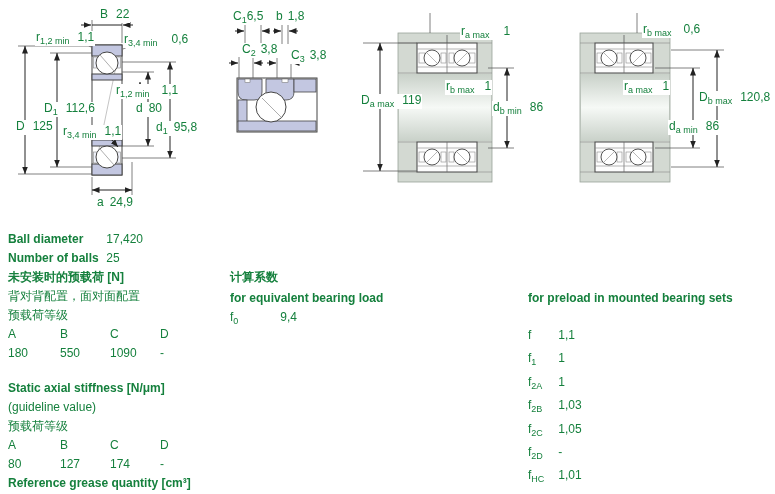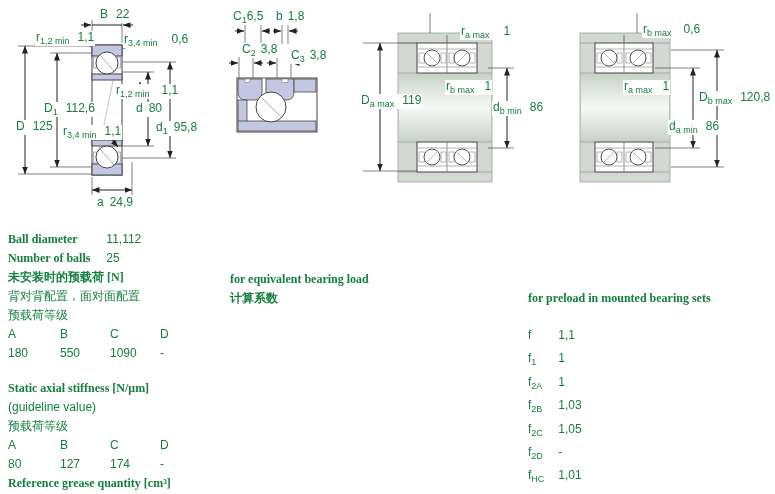--- a/index.html
+++ b/index.html
@@ -4,21 +4,21 @@
 <style>
   html,body{margin:0;padding:0;background:#fff;}
   .canvas{position:relative;width:775px;height:494px;background:#fff;overflow:hidden;
           font-family:"Liberation Sans",sans-serif;color:#15803d;}
   .drawing{position:absolute;}
   .drawing svg{display:block;}
   .dim{position:absolute;font-size:12px;line-height:13px;white-space:nowrap;background:#fff;padding:0 1px;}
   .dim sub{font-size:9px;line-height:1;}
   .dim .val{margin-left:8px;}
   .col{position:absolute;font-size:12px;line-height:19px;}
-  .b{font-weight:bold;font-family:Liberation Serif, serif;}
+  .b{font-weight:bold;}
   .speclbl{display:inline-block;width:95px;}
   .grid4{display:grid;grid-template-columns:52px 50px 50px 30px;}
   .flbl{display:inline-block;width:27px;}
   .f0lbl{display:inline-block;width:47px;}
   .greflbl{display:inline-block;width:47px;}
   sub{font-size:9px;}
 </style>
 </head>
 <body>
 
@@ -256,21 +256,21 @@
     </svg>
     <span class="dim" style="left:67px;top:23px"><span>r</span><sub>b max</sub><span class="val" style="margin-left:12px">0,6</span></span>
     <span class="dim" style="left:48px;top:80px"><span>r</span><sub>a max</sub><span class="val" style="margin-left:10px">1</span></span>
     <span class="dim" style="left:123px;top:91px"><span>D</span><sub>b max</sub><span class="val">120,8</span></span>
     <span class="dim" style="left:93px;top:120px"><span>d</span><sub>a min</sub><span class="val">86</span></span>
   </div>
 
   <div class="col" style="left:8px;top:230px;width:220px">
     <div>
       <span class="speclbl b">Ball diameter</span>
-      <span>11,112</span>
+      <span>17,420</span>
     </div>
     <div>
       <span class="speclbl b">Number of balls</span>
       <span>25</span>
     </div>
     <div class="b">未安装时的预载荷 [N]</div>
     <div>背对背配置，面对面配置</div>
     <div>预载荷等级</div>
     <div class="grid4">
       <span>A</span>
@@ -300,22 +300,26 @@
       <span>-</span>
     </div>
     <div class="b">Reference grease quantity [cm³]</div>
     <div>
       <span class="greflbl"><span>G</span><sub>ref</sub></span>
       <span>12</span>
     </div>
   </div>
 
   <div class="col" style="left:230px;top:268px;width:220px">
+    <div class="b">计算系数</div>
     <div class="b" style="margin-top:2px">for equivalent bearing load</div>
-    <div class="b">计算系数</div>
+    <div>
+      <span class="f0lbl"><span>f</span><sub>0</sub></span>
+      <span>9,4</span>
+    </div>
   </div>
 
   <div class="col" style="left:528px;top:289px;width:240px">
     <div class="b">for preload in mounted bearing sets</div>
     <div style="margin-top:18px">
       <span class="flbl"><span>f</span><sub></sub></span>
       <span>1,1</span>
     </div>
     <div>
       <span class="flbl"><span>f</span><sub>1</sub></span>

